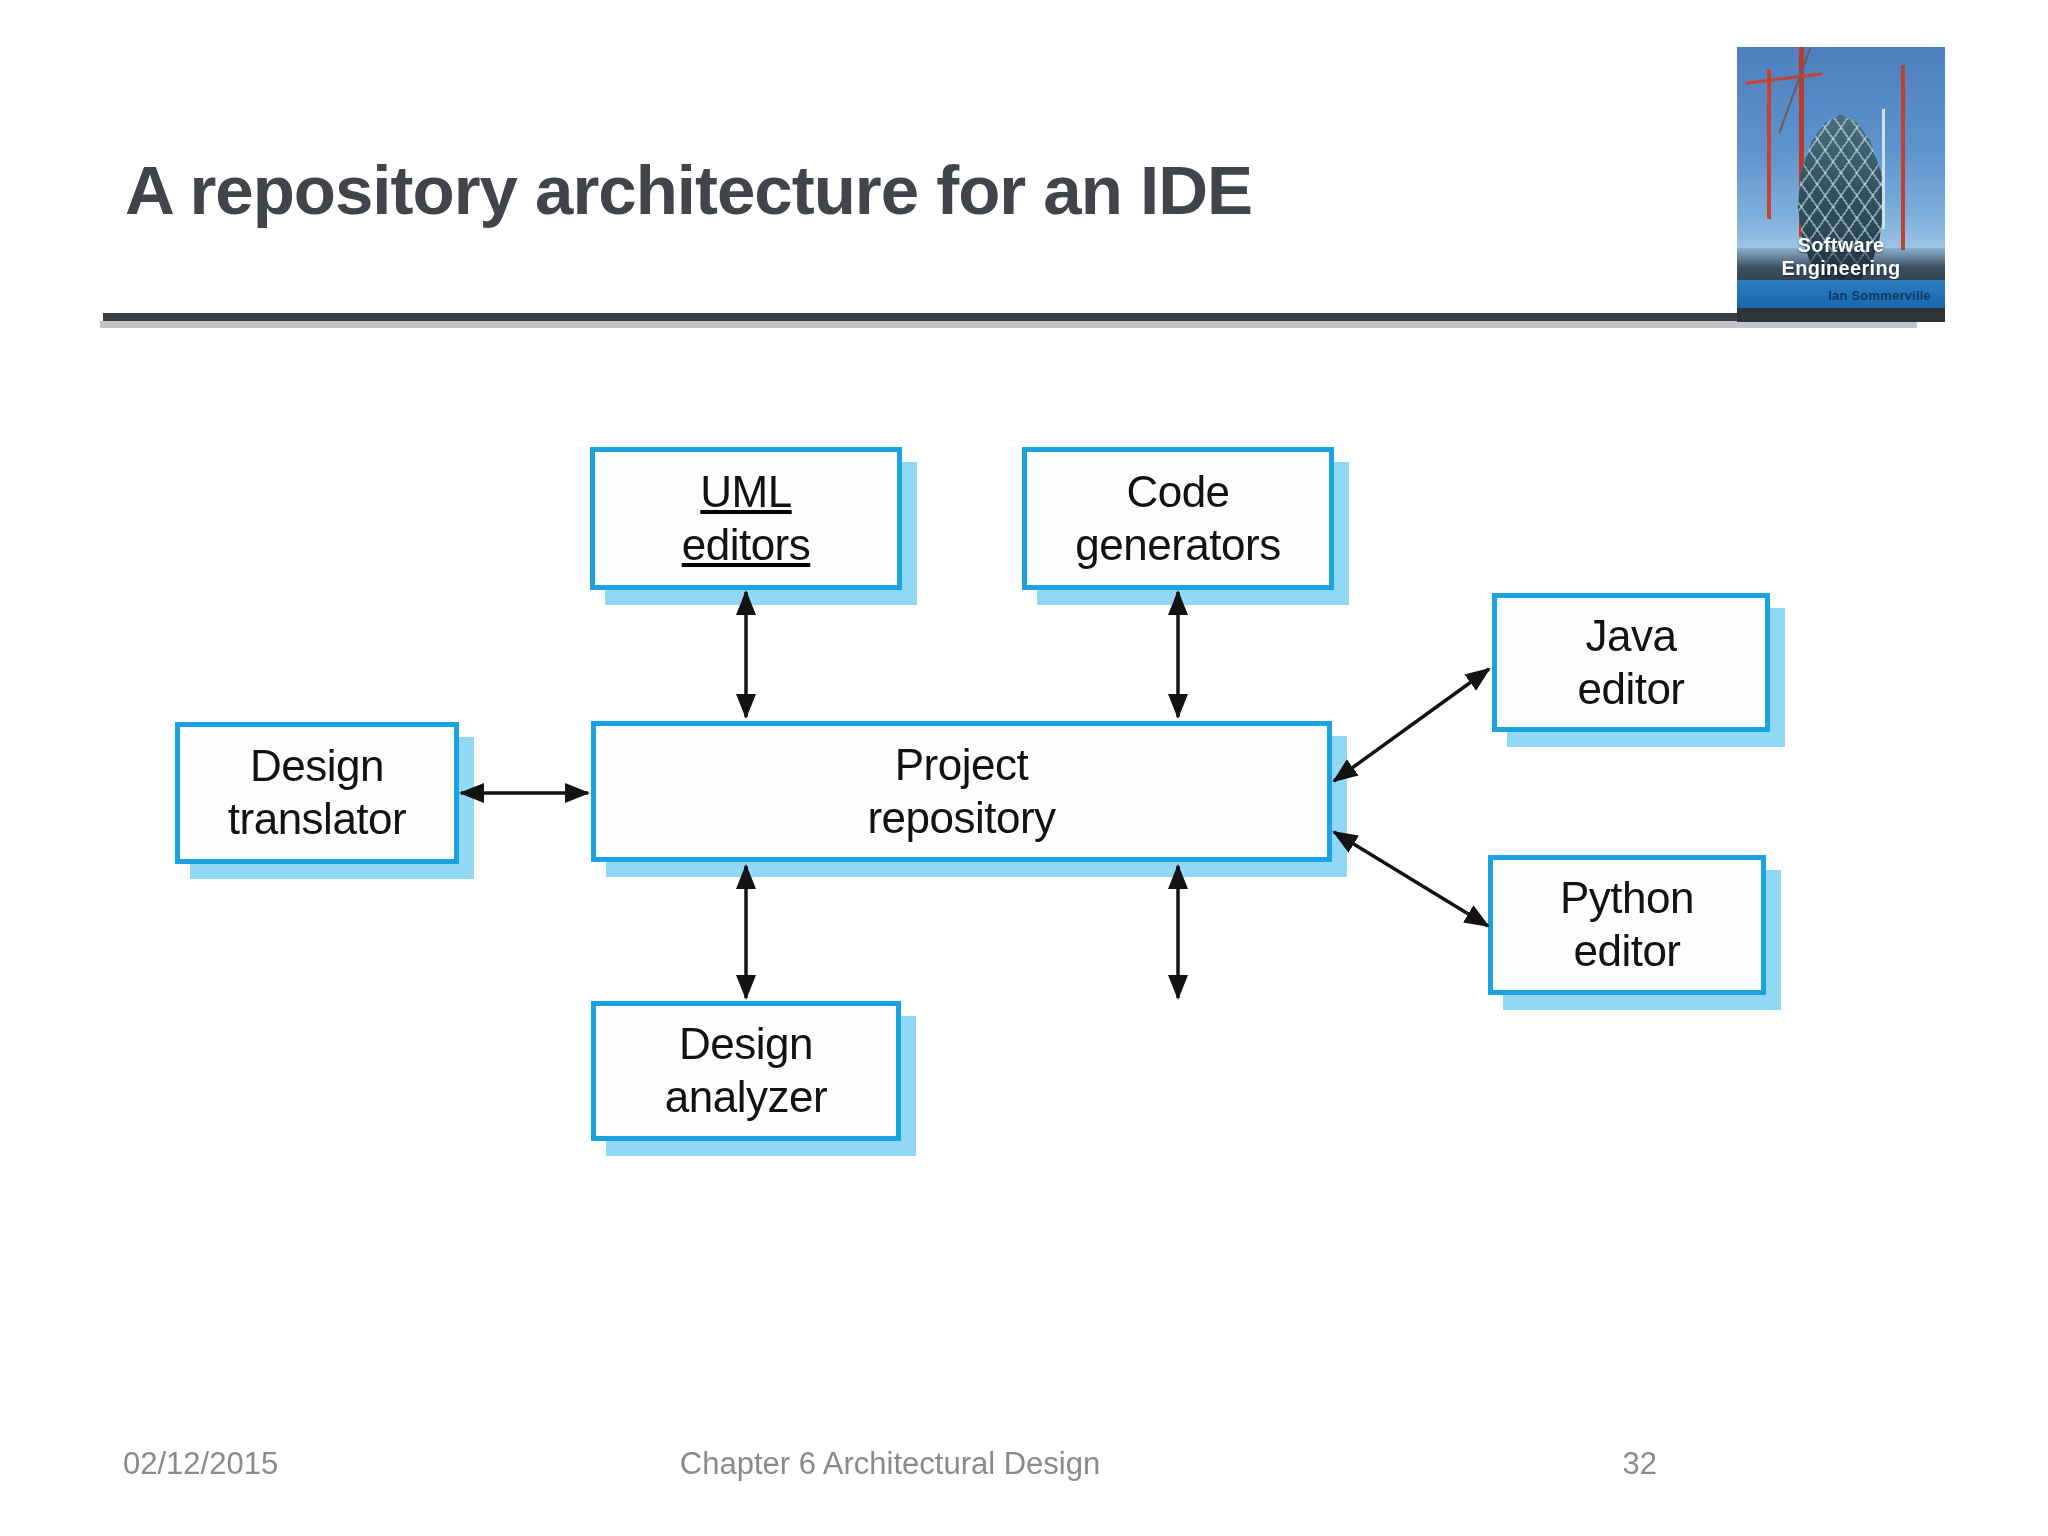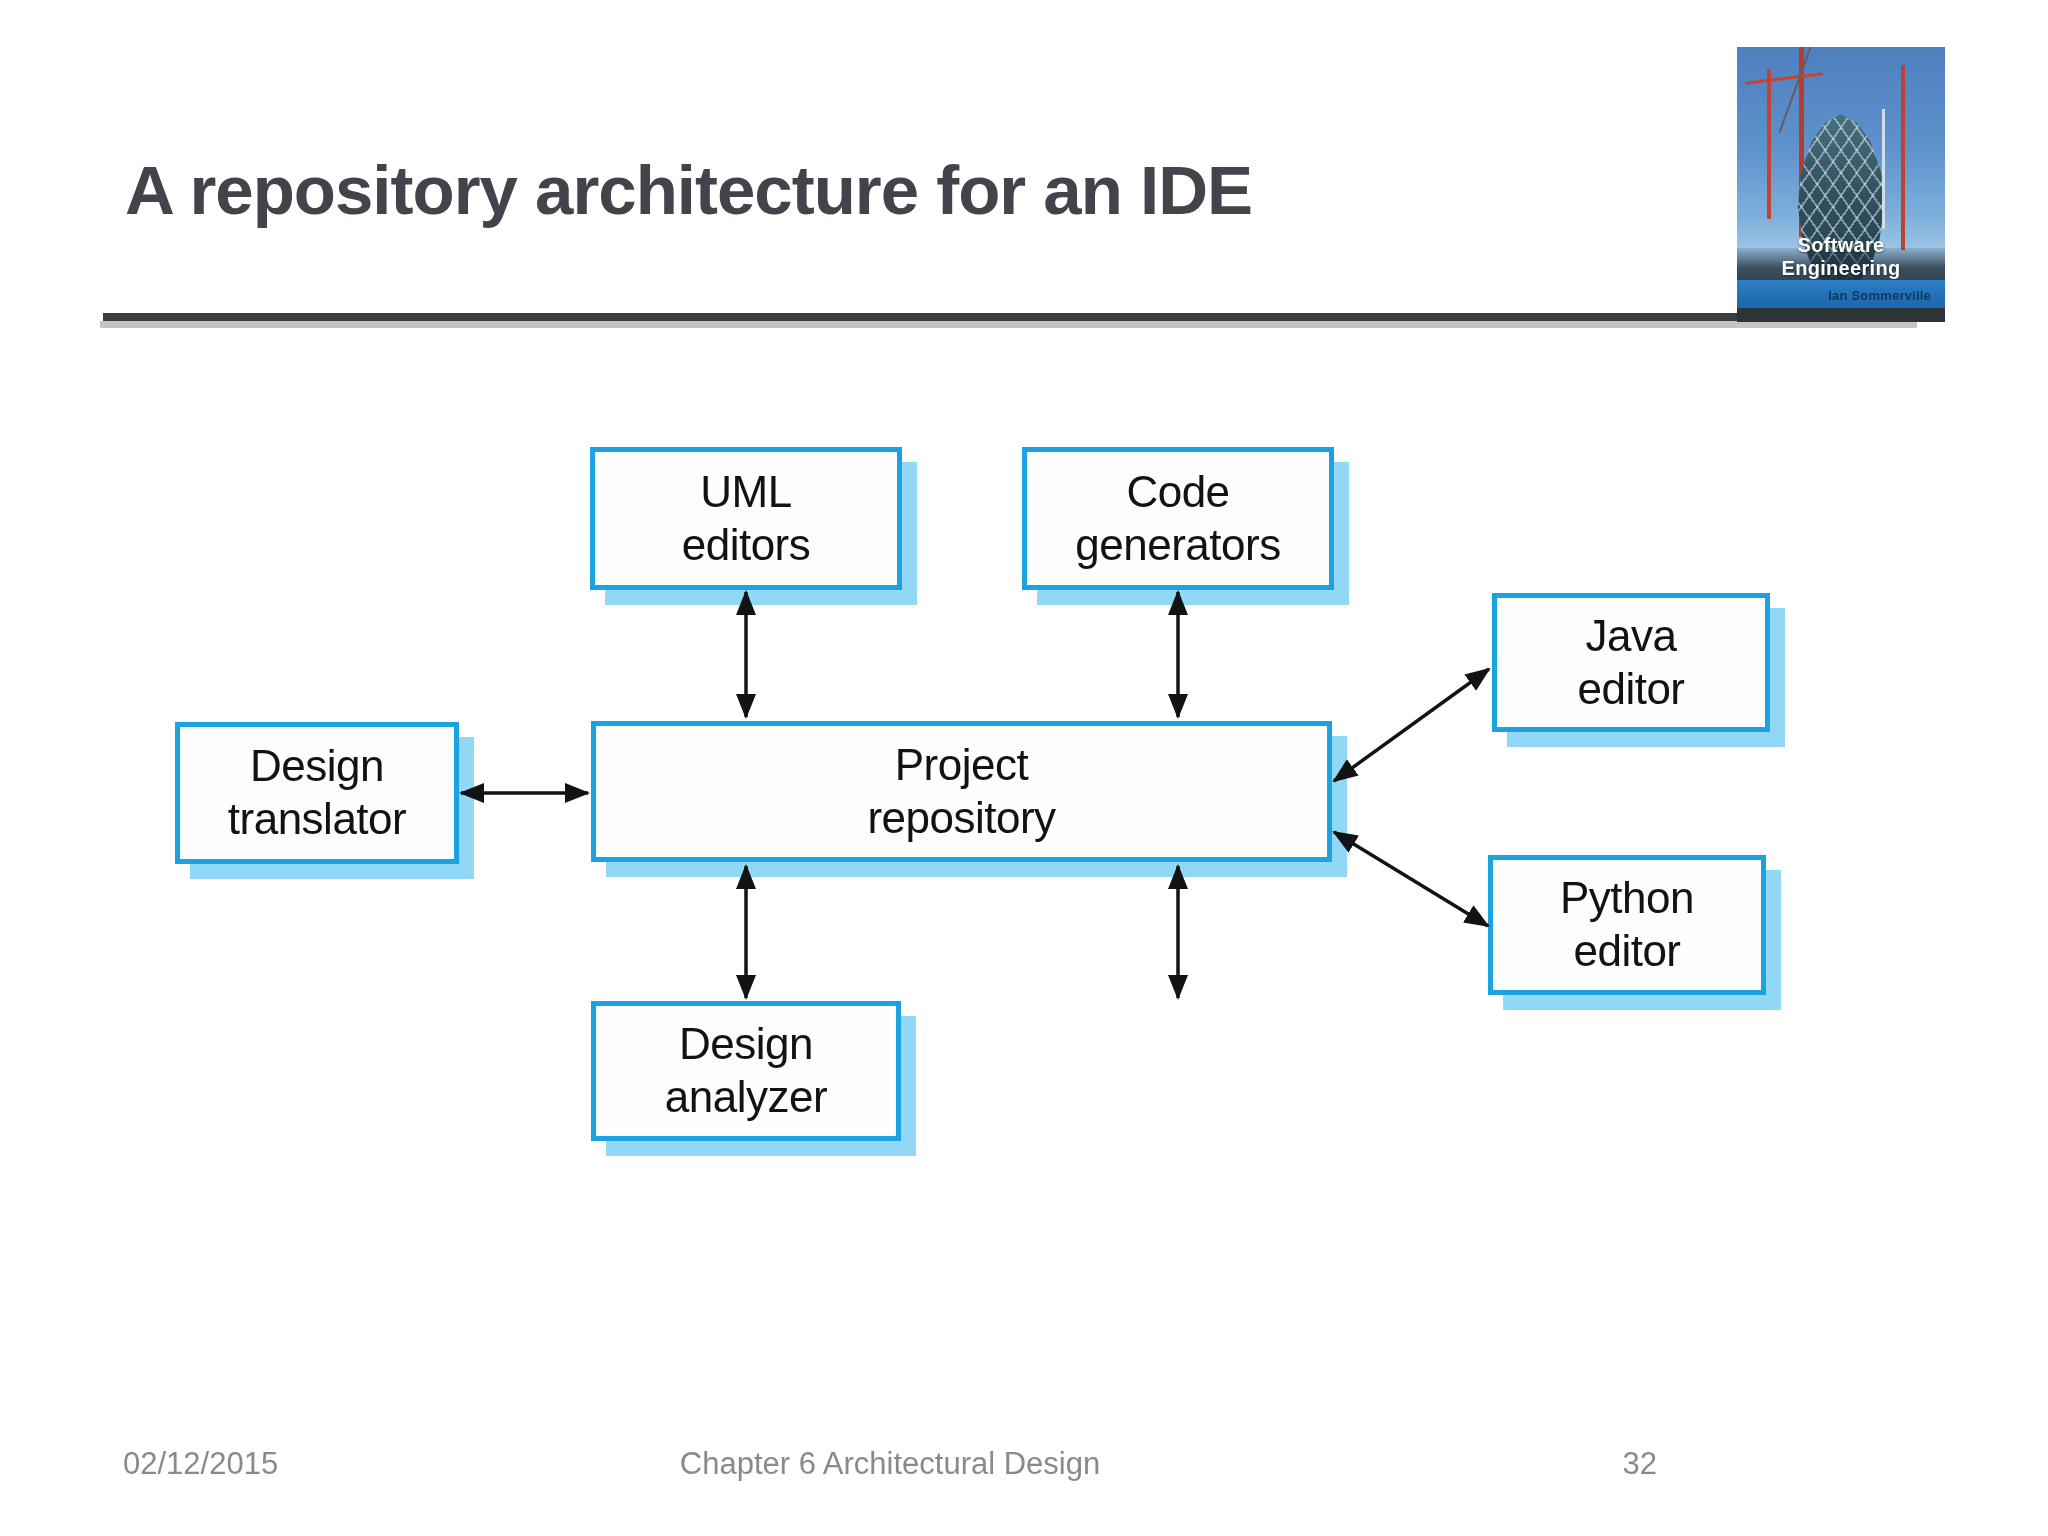--- a/index.html
+++ b/index.html
@@ -78,21 +78,21 @@
     display:flex;align-items:center;justify-content:center;text-align:center;
     background:var(--box-fill);
     border:5px solid var(--box-border);
     box-shadow:15px 15px 0 0 var(--box-shadow);
   }
   .node-label{
     white-space:pre-line;
     font-size:44px;line-height:1.2;letter-spacing:-.5px;
     color:var(--node-text);
   }
-  .n-uml{left:590px;top:447px;width:312px;height:143px;}
+  .n-uml{left:590px;top:447px;width:312px;height:143px;text-decoration:underline;}
   .n-code{left:1022px;top:447px;width:312px;height:143px;}
   .n-java{left:1492px;top:593px;width:278px;height:139px;}
   .n-translator{left:175px;top:722px;width:284px;height:142px;}
   .n-repo{left:591px;top:721px;width:741px;height:141px;}
   .n-python{left:1488px;top:855px;width:278px;height:140px;justify-content:center;}
   .n-analyzer{left:591px;top:1001px;width:310px;height:140px;}
   .n-report{left:1020px;top:1001px;width:312px;height:140px;}
 
   .arrow-layer line{stroke:var(--arrow);stroke-width:3.5px;}
   .arrow-layer marker path{fill:var(--arrow);}

